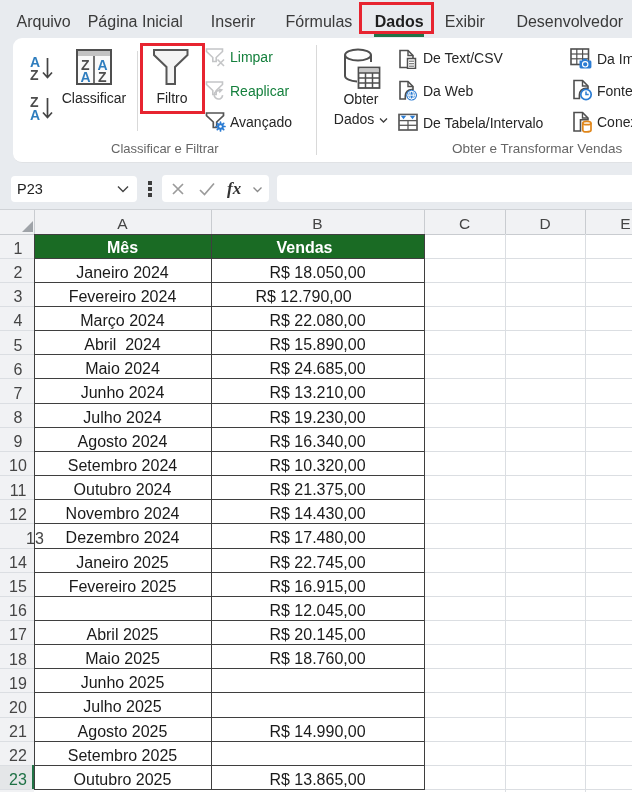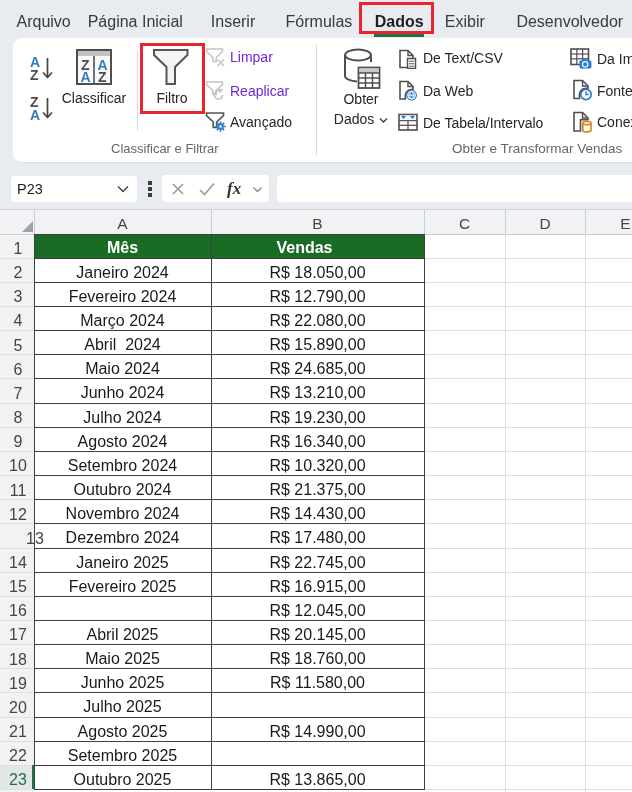--- a/index.html
+++ b/index.html
@@ -4,21 +4,21 @@
 *{margin:0;padding:0;box-sizing:border-box}
 html,body{width:632px;height:792px;overflow:hidden;background:#e8ebef;font-family:"Liberation Sans",sans-serif}
 .abs{position:absolute}
 #page{position:relative;width:632px;height:792px}
 .tab{position:absolute;top:4.5px;height:34px;line-height:34px;font-size:16px;color:#3a3a3a;white-space:nowrap}
 #card{position:absolute;left:13px;top:38px;width:627px;height:125px;background:#fff;border-radius:9px 0 0 9px;border-bottom:1px solid #e0e2e5}
 .grplbl{position:absolute;color:#666;white-space:nowrap}
 .sep{position:absolute;width:1px;background:#d9d9d9}
 .biglbl{position:absolute;font-size:14px;color:#262626;text-align:center;white-space:nowrap}
 .smalllbl{position:absolute;font-size:14px;color:#262626;white-space:nowrap}
-.dis{color:#6d28d9}
+.dis{color:#15803d}
 #fbar{position:absolute;left:0;top:163px;width:632px;height:46px;background:#e8ebef}
 .whitebox{position:absolute;background:#fff;border-radius:4px}
 #sheet{position:absolute;left:0;top:209px;width:632px;height:583px;background:#fff;overflow:hidden}
 .collbl{font-size:15.5px;color:#454545;text-align:center;padding-top:2px}
 .rowlbl{font-size:16px;color:#454545;text-align:center;padding-top:3.5px}
 .hdrcell{color:#fff;font-weight:bold;font-size:16px;text-align:center;padding-top:2px}
 .cell{font-size:16px;color:#1a1a1a;text-align:center;white-space:nowrap;padding-top:3px}
 .redbox{position:absolute;border:3px solid #e72430}
 </style></head>
 <body>
@@ -313,21 +313,21 @@
 <div class="abs" style="left:34px;top:435.13px;width:391px;height:1px;background:#3f3f3f"></div>
 <div class="abs" style="left:34px;top:459.29px;width:391px;height:1px;background:#3f3f3f"></div>
 <div class="abs" style="left:34px;top:483.45px;width:391px;height:1px;background:#3f3f3f"></div>
 <div class="abs" style="left:34px;top:507.6px;width:391px;height:1px;background:#3f3f3f"></div>
 <div class="abs" style="left:34px;top:531.75px;width:391px;height:1px;background:#3f3f3f"></div>
 <div class="abs" style="left:34px;top:555.91px;width:391px;height:1px;background:#3f3f3f"></div>
 <div class="abs" style="left:34px;top:580.07px;width:391px;height:1px;background:#3f3f3f"></div>
 <div class="abs cell" style="left:34px;top:48.65px;width:177px;height:24.16px;line-height:24.16px">Janeiro 2024</div>
 <div class="abs cell" style="left:211px;top:48.65px;width:213px;height:24.16px;line-height:24.16px">R$ 18.050,00</div>
 <div class="abs cell" style="left:34px;top:72.81px;width:177px;height:24.16px;line-height:24.16px">Fevereiro 2024</div>
-<div class="abs cell" style="left:211px;top:72.81px;width:213px;height:24.16px;line-height:24.16px">R$ 12.790,00</div>
+<div class="abs cell" style="left:197px;top:72.81px;width:213px;height:24.16px;line-height:24.16px">R$ 12.790,00</div>
 <div class="abs cell" style="left:34px;top:96.97px;width:177px;height:24.16px;line-height:24.16px">Março 2024</div>
 <div class="abs cell" style="left:211px;top:96.97px;width:213px;height:24.16px;line-height:24.16px">R$ 22.080,00</div>
 <div class="abs cell" style="left:34px;top:121.12px;width:177px;height:24.16px;line-height:24.16px">Abril&nbsp; 2024</div>
 <div class="abs cell" style="left:211px;top:121.12px;width:213px;height:24.16px;line-height:24.16px">R$ 15.890,00</div>
 <div class="abs cell" style="left:34px;top:145.27px;width:177px;height:24.16px;line-height:24.16px">Maio 2024</div>
 <div class="abs cell" style="left:211px;top:145.27px;width:213px;height:24.16px;line-height:24.16px">R$ 24.685,00</div>
 <div class="abs cell" style="left:34px;top:169.43px;width:177px;height:24.16px;line-height:24.16px">Junho 2024</div>
 <div class="abs cell" style="left:211px;top:169.43px;width:213px;height:24.16px;line-height:24.16px">R$ 13.210,00</div>
 <div class="abs cell" style="left:34px;top:193.59px;width:177px;height:24.16px;line-height:24.16px">Julho 2024</div>
 <div class="abs cell" style="left:211px;top:193.59px;width:213px;height:24.16px;line-height:24.16px">R$ 19.230,00</div>
@@ -344,21 +344,20 @@
 <div class="abs cell" style="left:34px;top:338.51px;width:177px;height:24.16px;line-height:24.16px">Janeiro 2025</div>
 <div class="abs cell" style="left:211px;top:338.51px;width:213px;height:24.16px;line-height:24.16px">R$ 22.745,00</div>
 <div class="abs cell" style="left:34px;top:362.67px;width:177px;height:24.16px;line-height:24.16px">Fevereiro 2025</div>
 <div class="abs cell" style="left:211px;top:362.67px;width:213px;height:24.16px;line-height:24.16px">R$ 16.915,00</div>
 <div class="abs cell" style="left:211px;top:386.83px;width:213px;height:24.16px;line-height:24.16px">R$ 12.045,00</div>
 <div class="abs cell" style="left:34px;top:410.98px;width:177px;height:24.16px;line-height:24.16px">Abril 2025</div>
 <div class="abs cell" style="left:211px;top:410.98px;width:213px;height:24.16px;line-height:24.16px">R$ 20.145,00</div>
 <div class="abs cell" style="left:34px;top:435.13px;width:177px;height:24.16px;line-height:24.16px">Maio 2025</div>
 <div class="abs cell" style="left:211px;top:435.13px;width:213px;height:24.16px;line-height:24.16px">R$ 18.760,00</div>
 <div class="abs cell" style="left:34px;top:459.29px;width:177px;height:24.16px;line-height:24.16px">Junho 2025</div>
-<div class="abs cell" style="left:211px;top:459.29px;width:213px;height:24.16px;line-height:24.16px">R$ 11.580,00</div>
 <div class="abs cell" style="left:34px;top:483.45px;width:177px;height:24.16px;line-height:24.16px">Julho 2025</div>
 <div class="abs cell" style="left:34px;top:507.6px;width:177px;height:24.16px;line-height:24.16px">Agosto 2025</div>
 <div class="abs cell" style="left:211px;top:507.6px;width:213px;height:24.16px;line-height:24.16px">R$ 14.990,00</div>
 <div class="abs cell" style="left:34px;top:531.75px;width:177px;height:24.16px;line-height:24.16px">Setembro 2025</div>
 <div class="abs cell" style="left:34px;top:555.91px;width:177px;height:24.16px;line-height:24.16px">Outubro 2025</div>
 <div class="abs cell" style="left:211px;top:555.91px;width:213px;height:24.16px;line-height:24.16px">R$ 13.865,00</div>
 </div>
 
 </div>
 

